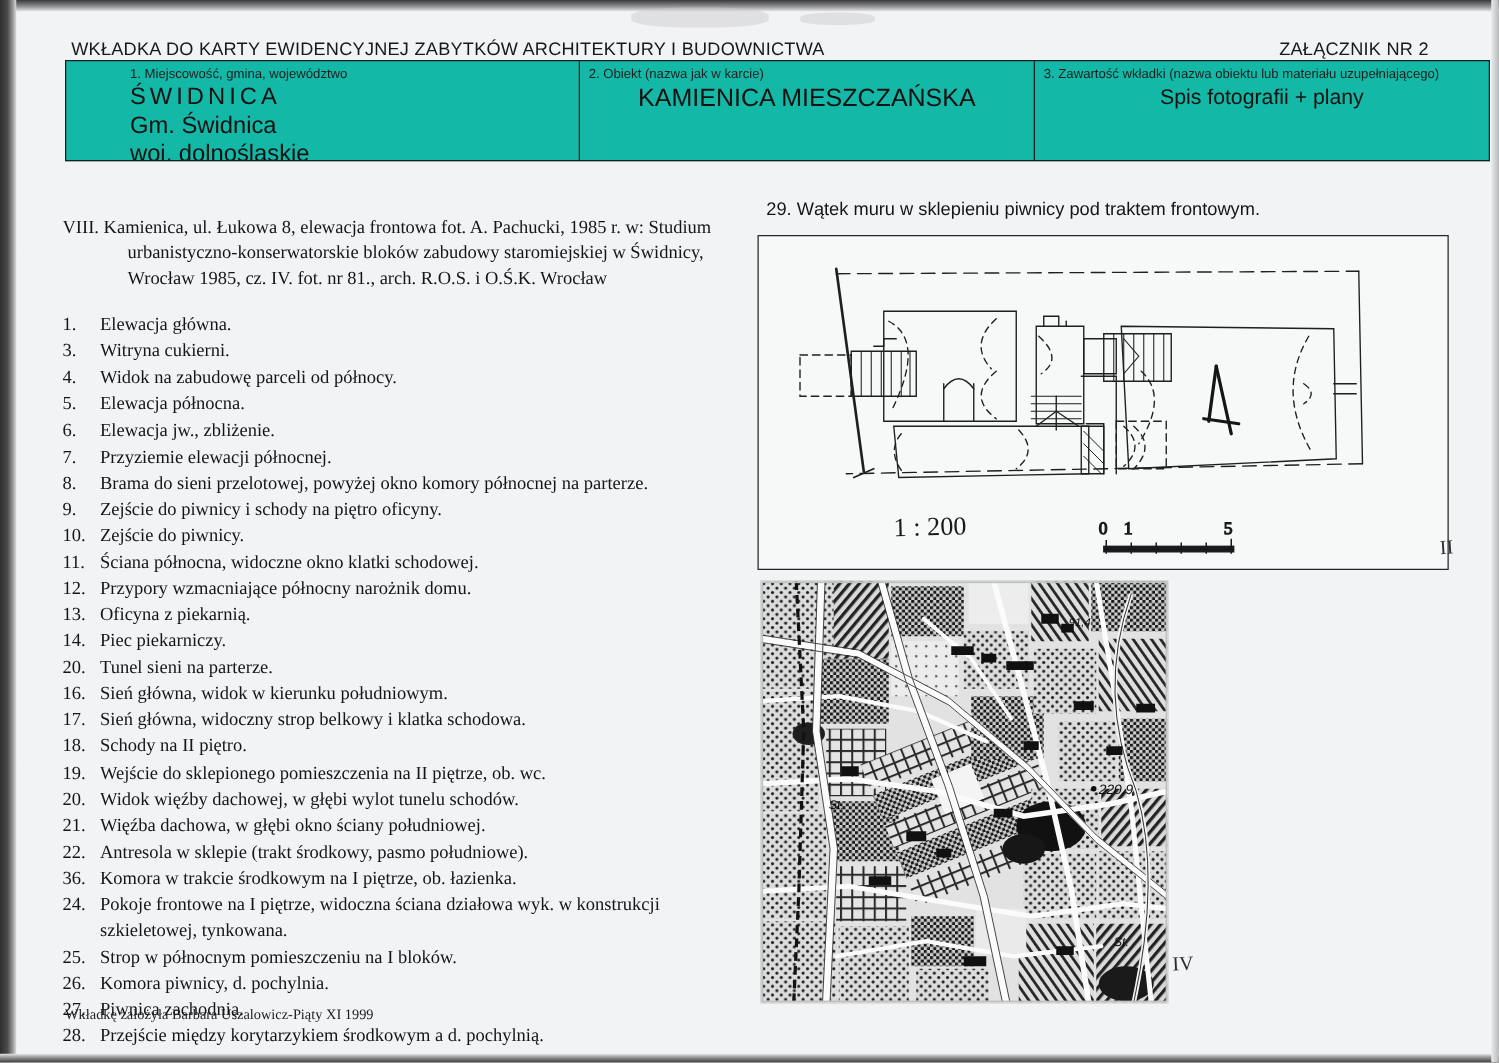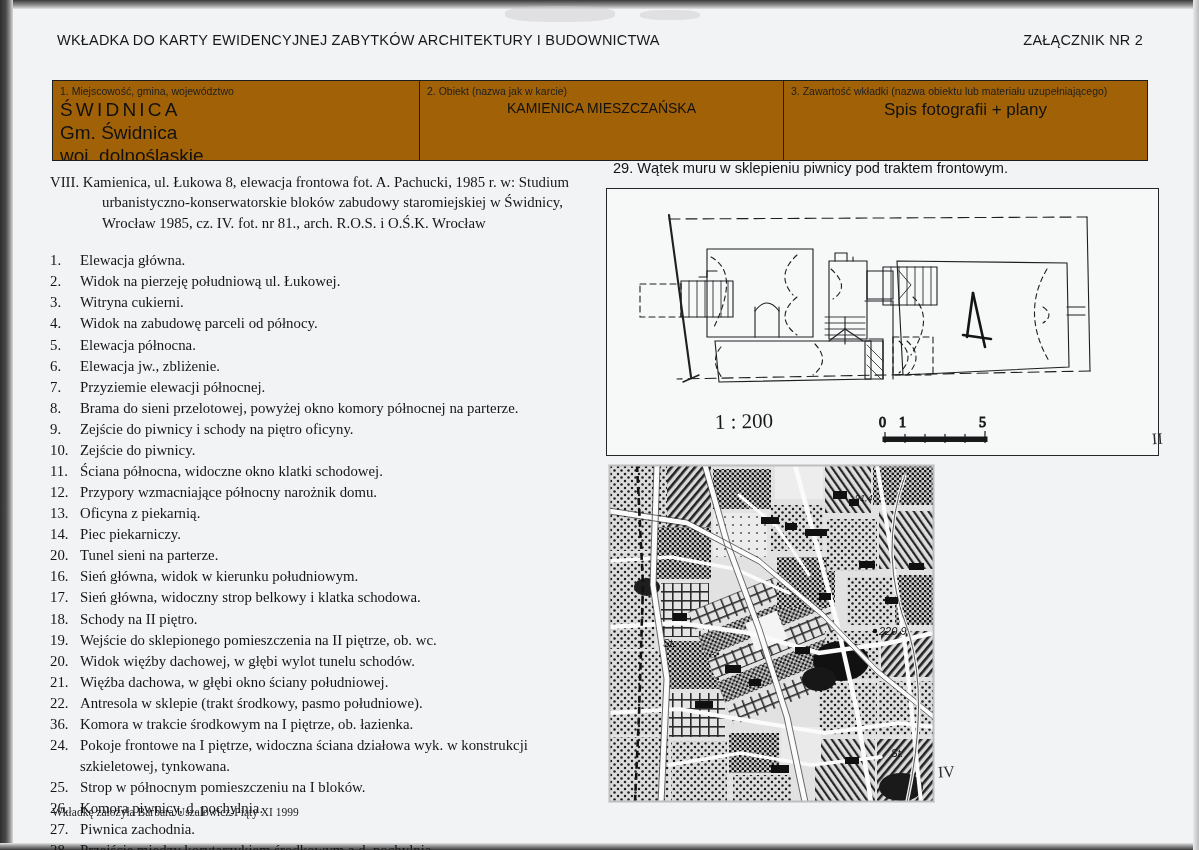--- a/index.html
+++ b/index.html
@@ -56,25 +56,26 @@
     right: 56px; top: 32px;
     font-size: 14.5px;
     letter-spacing: .2px;
     color: #17181a;
     white-space: nowrap;
   }
 
   
   .meta-table {
     position: absolute;
-    left: 52px; top: 80px;
+    left: 52px; top: 48px;
     width: 1094px; height: 79px;
     border: 1.6px solid #1d1e20;
     display: flex;
-    background: #a16207;
+    background: #14b8a6;
+    padding-left: 44px;
   }
   .meta-cell {
     position: relative;
     height: 100%;
     box-sizing: border-box;
     padding: 4px 7px 0 7px;
     overflow: hidden;
   }
   .meta-cell + .meta-cell { border-left: 1.6px solid #1d1e20; }
   .cell-a { width: 366px; }
@@ -88,21 +89,21 @@
   .meta-body { margin-top: 1px; }
   .meta-line {
     font-size: 19px;
     color: #111;
     line-height: 1.22;
     white-space: nowrap;
   }
   .meta-line.spaced { letter-spacing: 3.2px; }
   .meta-center {
     text-align: center;
-    font-size: 14px;
+    font-size: 20px;
     color: #111;
     margin-top: 3px;
     white-space: nowrap;
   }
   .cell-c .meta-center { font-size: 17px; }
 
   
   .left-col {
     position: absolute;
     left: 50px; top: 172px;
@@ -224,21 +225,20 @@
       <div class="meta-head">3. Zawartość wkładki (nazwa obiektu lub materiału uzupełniającego)</div>
       <div class="meta-center">Spis fotografii + plany</div>
     </div>
 
   </div>
 
   <div class="left-col">
     <div class="intro">VIII. Kamienica, ul. Łukowa 8, elewacja frontowa fot. A. Pachucki, 1985 r. w: Studium urbanistyczno-konserwatorskie bloków zabudowy staromiejskiej w Świdnicy, Wrocław 1985, cz. IV. fot. nr 81., arch. R.O.S. i O.Ś.K. Wrocław</div>
     <ol class="photo-list" id="photo-list">
         <li><span class="num">1.</span><span>Elewacja główna.</span></li>
-        <li><span class="num">2.</span><span>Widok na pierzeję południową ul. Łukowej.</span></li>
         <li><span class="num">3.</span><span>Witryna cukierni.</span></li>
         <li><span class="num">4.</span><span>Widok na zabudowę parceli od północy.</span></li>
         <li><span class="num">5.</span><span>Elewacja północna.</span></li>
         <li><span class="num">6.</span><span>Elewacja jw., zbliżenie.</span></li>
         <li><span class="num">7.</span><span>Przyziemie elewacji północnej.</span></li>
         <li><span class="num">8.</span><span>Brama do sieni przelotowej, powyżej okno komory północnej na parterze.</span></li>
         <li><span class="num">9.</span><span>Zejście do piwnicy i schody na piętro oficyny.</span></li>
         <li><span class="num">10.</span><span>Zejście do piwnicy.</span></li>
         <li><span class="num">11.</span><span>Ściana północna, widoczne okno klatki schodowej.</span></li>
         <li><span class="num">12.</span><span>Przypory wzmacniające północny narożnik domu.</span></li>

